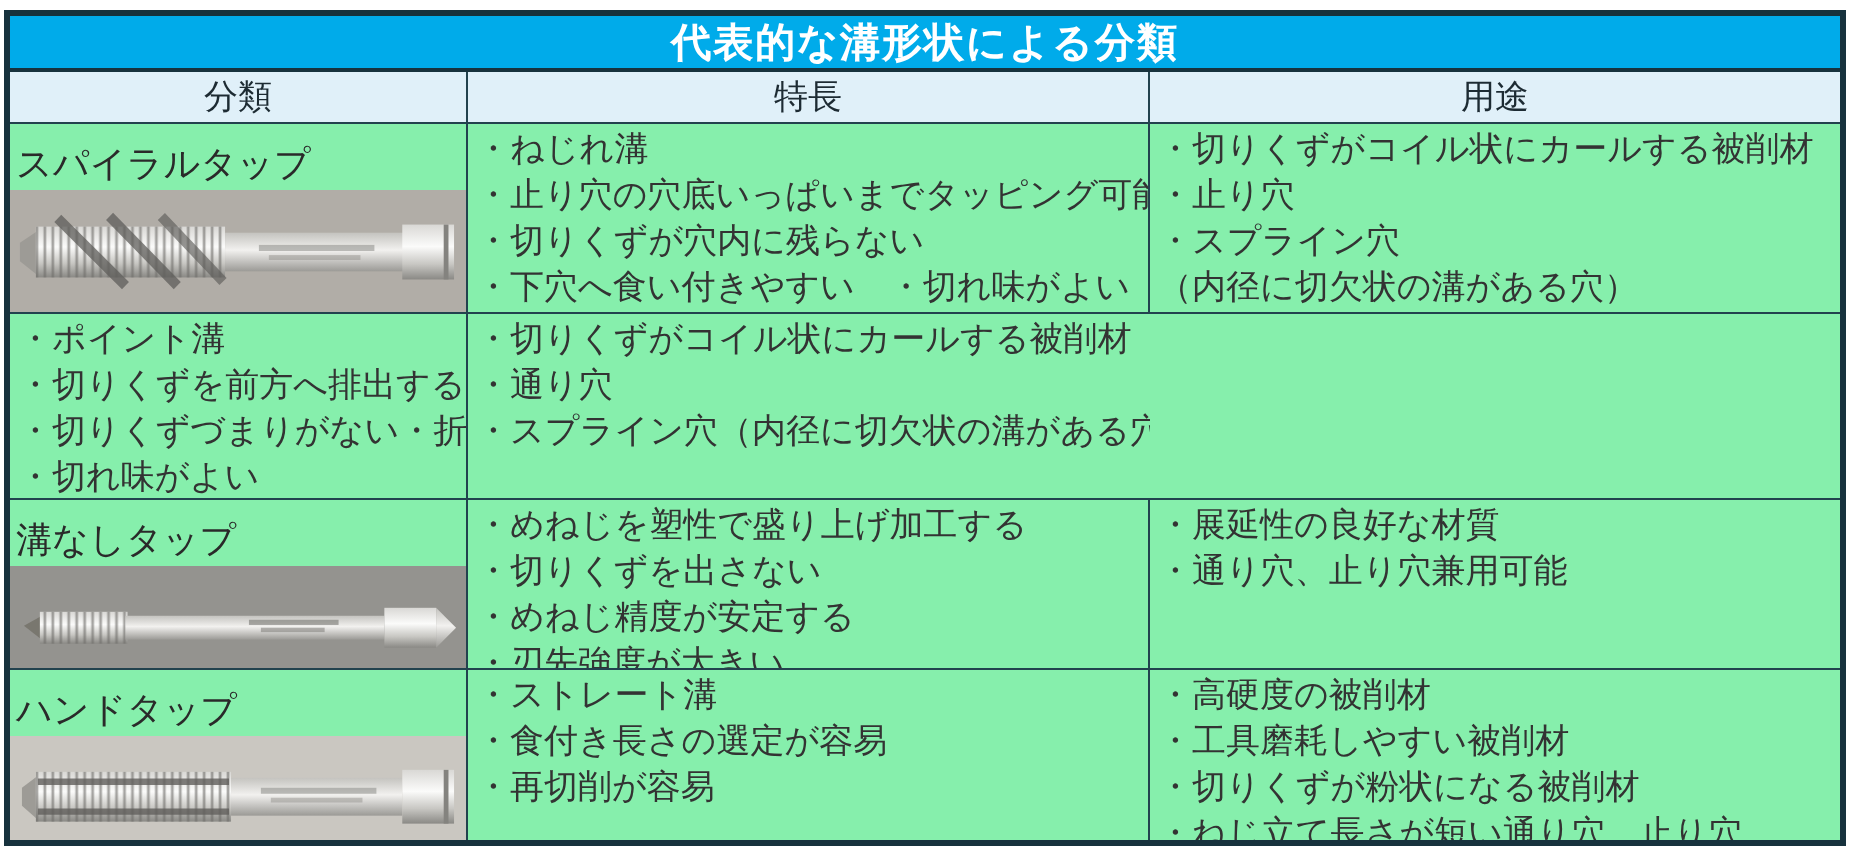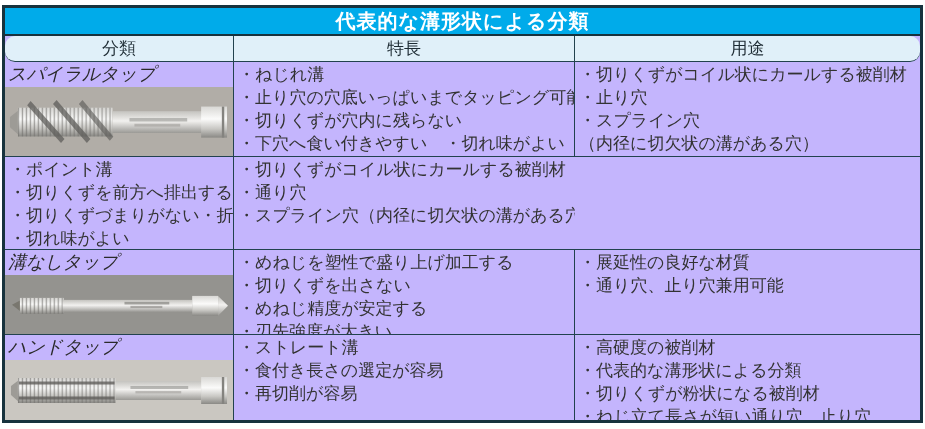--- a/index.html
+++ b/index.html
@@ -2,60 +2,59 @@
 <html><head>
 <meta charset="utf-8">
 <style>
   * { box-sizing: border-box; margin: 0; padding: 0; }
   html,body { width: 925px; background: #ffffff; }
   body { font-family: "Liberation Sans", "DejaVu Sans", sans-serif; color:#333; }
   .wrap {
     width: 921px;
     margin: 5px 2px 2px 2px;
     border: 3px solid #17323d;
-    background: #c4b5fd;
+    background: #86efac;
   }
   .title-bar {
     height: 28px;
     background: #00abea;
     border-bottom: 2px solid #17323d;
     display: flex; align-items: center; justify-content: center;
     color: #ffffff; font-size: 20px; font-weight: bold; letter-spacing: 1px;
   }
   .head-row, .data-row {
     display: grid;
     grid-template-columns: 229px 341px 1fr;
   }
   .head-row {
     height: 26px;
     background: #e0f0f9;
     border-bottom: 1px solid #22424e;
-    border-radius: 10px;
   }
   .head-cell {
     display: flex; align-items: center; justify-content: center;
     font-size: 17px; color: #1d2b33;
     border-right: 1px solid #22424e;
   }
   .head-cell:last-child { border-right: none; }
   .data-row { border-bottom: 1px solid #22424e; }
   .data-row:last-child { border-bottom: none; }
   .row-1 { height: 95px; }
   .row-2 { height: 93px; }
   .row-3 { height: 85px; }
   .row-4 { height: 85px; }
   .cell {
     border-right: 1px solid #22424e;
     overflow: hidden;
   }
   .cell:last-child { border-right: none; }
   .cat-cell { display: flex; flex-direction: column; }
   .cat-label {
-    font-size: 18px; line-height: 24px; padding: 0 3px 1px 3px;
-    color: #2a2a2a; white-space: nowrap; font-style: italic;
+    font-size: 18px; line-height: 24px; padding: 8px 3px 1px 3px;
+    color: #2a2a2a; white-space: nowrap;
   }
   .cat-photo { flex: 1 1 auto; width: 100%; display: block; }
   .cat-photo svg { display:block; width: 100%; height: 100%; }
   .txt-cell { padding: 1px 4px 0 4px; }
   .txt-line {
     font-size: 17px; line-height: 23px; color: #333;
     white-space: nowrap; letter-spacing: 0px;
   }
 </style>
 </head>
@@ -183,19 +182,19 @@
         </svg>
       </div>
     </div>
     <div class="cell txt-cell">
       <div class="txt-line">・ストレート溝</div>
       <div class="txt-line">・食付き長さの選定が容易</div>
       <div class="txt-line">・再切削が容易</div>
     </div>
     <div class="cell txt-cell">
       <div class="txt-line">・高硬度の被削材</div>
-      <div class="txt-line">・代表的な溝形状による分類</div>
+      <div class="txt-line">・工具磨耗しやすい被削材</div>
       <div class="txt-line">・切りくずが粉状になる被削材</div>
       <div class="txt-line">・ねじ立て長さが短い通り穴、止り穴</div>
     </div>
   </div>
 
 </div>
 
 </body></html>

